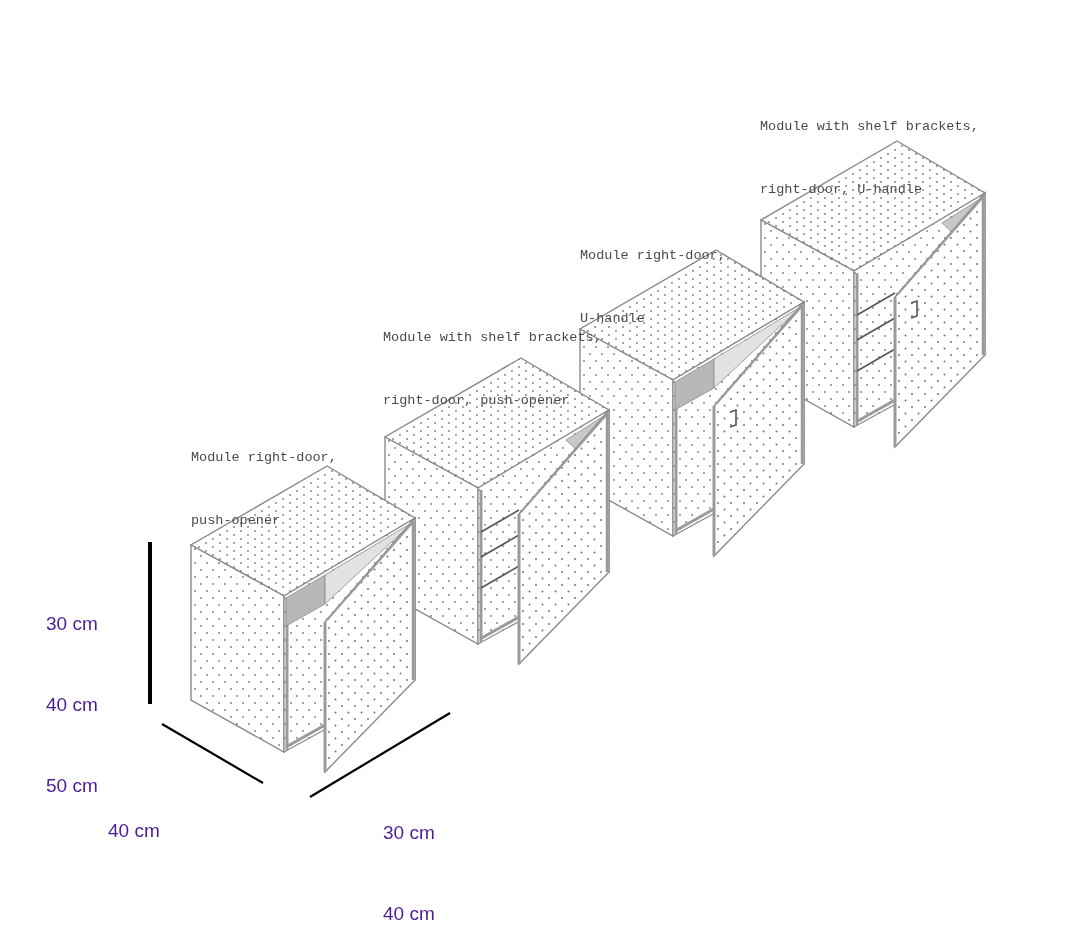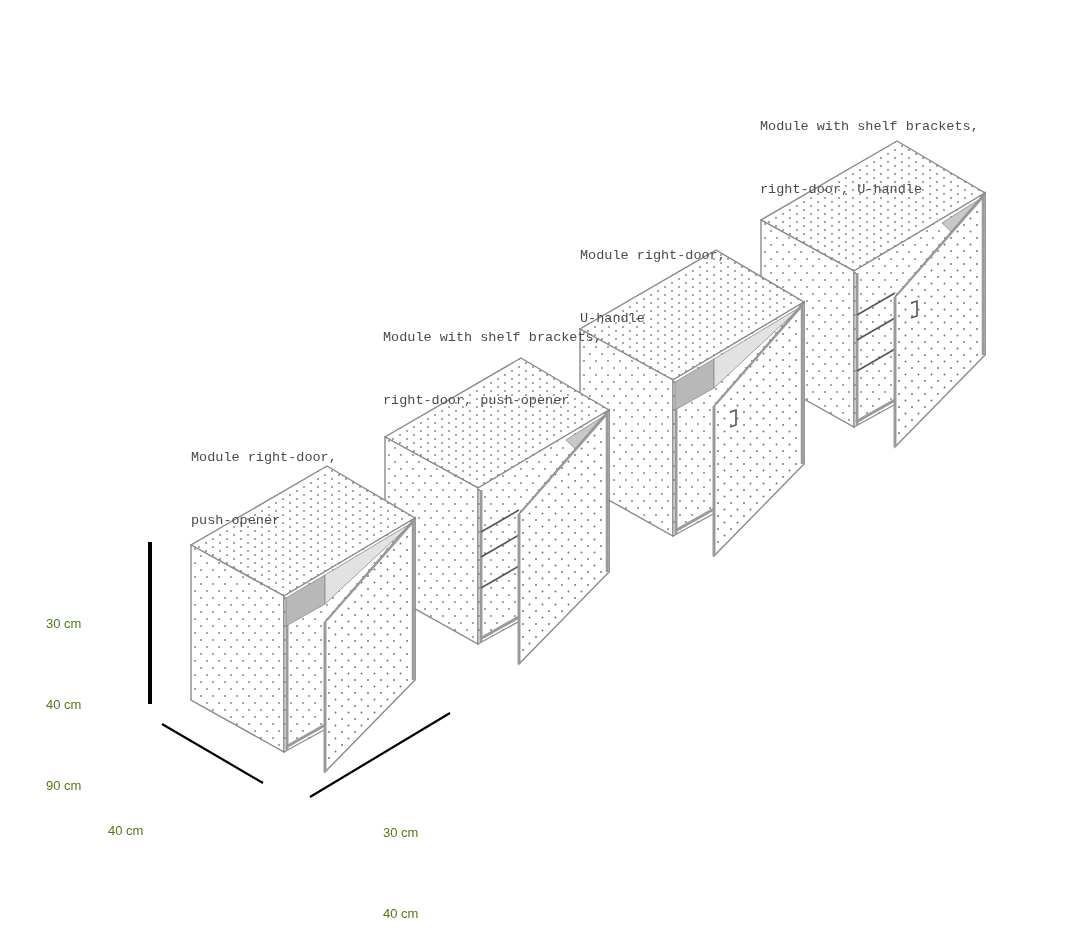--- a/index.html
+++ b/index.html
@@ -1,21 +1,21 @@
 <!DOCTYPE html>
 <html><head>
 <meta charset="utf-8">
 <style>
   html, body { margin:0; padding:0; background:#ffffff; }
   body { width:1076px; height:943px; position:relative; overflow:hidden;
          font-family:"Liberation Sans", sans-serif; }
   #diagram { position:absolute; left:0; top:0; }
   .label { position:absolute; font-size:13.5px; line-height:21px; color:#4a4a4a;
            white-space:pre; font-family:Liberation Mono, monospace; }
-  .dim { position:absolute; font-size:13px; line-height:27px; color:#4d7c0f;
+  .dim { position:absolute; font-size:19px; line-height:27px; color:#4c1d95;
          white-space:pre; font-family:"Liberation Sans", sans-serif; }
   .dimline { stroke:#000; }
 </style>
 </head>
 <body>
 
 <svg id="diagram" width="1076" height="943" viewBox="0 0 1076 943" xmlns="http://www.w3.org/2000/svg">
   <defs>
 
     <pattern id="dotsTop" patternUnits="userSpaceOnUse" width="14" height="8" patternTransform="skewX(0)">
@@ -118,21 +118,21 @@
 </div>
 
 <div class="label" style="left:191px; top:405px;">
   <div>Module right-door,</div>
   <div>push-opener</div>
 </div>
 
 <div class="dim" style="left:46px; top:556px;">
   <div>30 cm</div>
   <div>40 cm</div>
-  <div>90 cm</div>
+  <div>50 cm</div>
 </div>
 
 <div class="dim" style="left:108px; top:763px;">
   <div>40 cm</div>
 </div>
 
 <div class="dim" style="left:383px; top:765px;">
   <div>30 cm</div>
   <div>40 cm</div>
   

